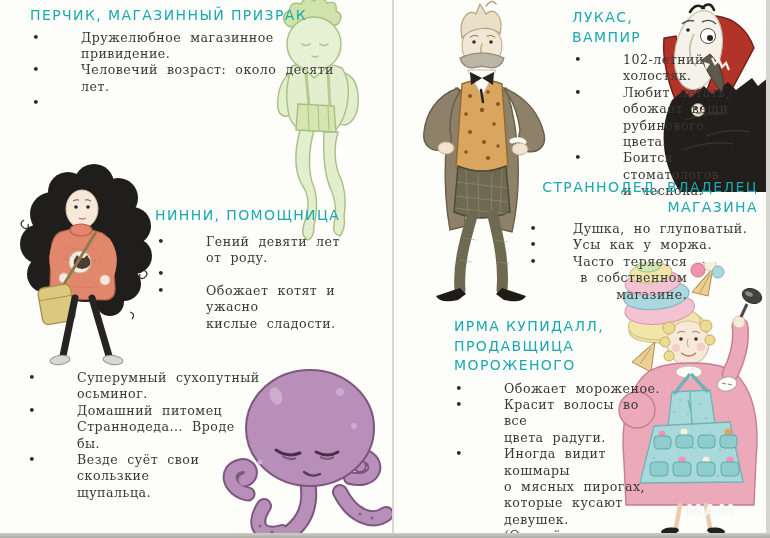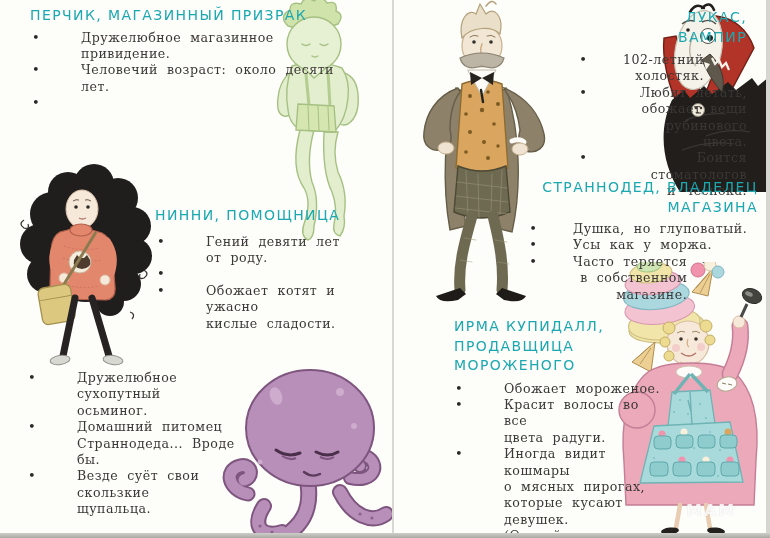--- a/index.html
+++ b/index.html
@@ -19,21 +19,21 @@
   .bullet{display:flex;align-items:flex-start;}
   .dot{width:13px;flex:0 0 13px;color:#2c2a28;font-size:13px;line-height:16.4px;}
   .btext{white-space:pre-line;color:#3a3836;font-size:12.6px;line-height:16.4px;
          letter-spacing:0.5px;word-spacing:4.5px;margin-left:36px;}
   #sec-perchik{left:30px;top:6px;width:340px;}
   #sec-perchik .bullets{margin-top:4px;margin-left:2px;}
   #sec-ninni{left:155px;top:206px;width:205px;}
   #sec-ninni .bullets{margin-top:8px;margin-left:2px;}
   #sec-tryasun{left:26px;top:366px;width:235px;}
   #sec-tryasun .bullets{margin-top:4px;margin-left:2px;}
-  #sec-lukas{left:572px;top:8px;width:175px;text-align:right;}
+  #sec-lukas{left:572px;top:8px;width:175px;}
   #sec-lukas .bullets{margin-top:5px;margin-left:2px;}
   #sec-strannoded{left:533px;top:178px;width:225px;text-align:right;}
   #sec-strannoded .bullets{margin-top:4px;margin-left:-9px;}
   #sec-irma{left:454px;top:317px;width:210px;}
   #sec-irma .bullets{margin-top:5px;margin-left:1px;}
   
   .illus{position:absolute;z-index:1;}
   #ghost{left:258px;top:0;}
   #girl{left:16px;top:162px;}
   #octopus{left:220px;top:366px;}
@@ -90,21 +90,21 @@
 кислые сладости.</span>
         </div>
       </div>
   </section>
 
   <section class="sec" id="sec-tryasun">
     <div class="bullets">
 
         <div class="bullet">
           <span class="dot">•</span>
-          <span class="btext">Дружелюбное сухопутный
+          <span class="btext">Суперумный сухопутный
 осьминог.</span>
         </div>
 
         <div class="bullet">
           <span class="dot">•</span>
           <span class="btext">Домашний питомец
 Страннодеда... Вроде бы.</span>
         </div>
 
         <div class="bullet">

